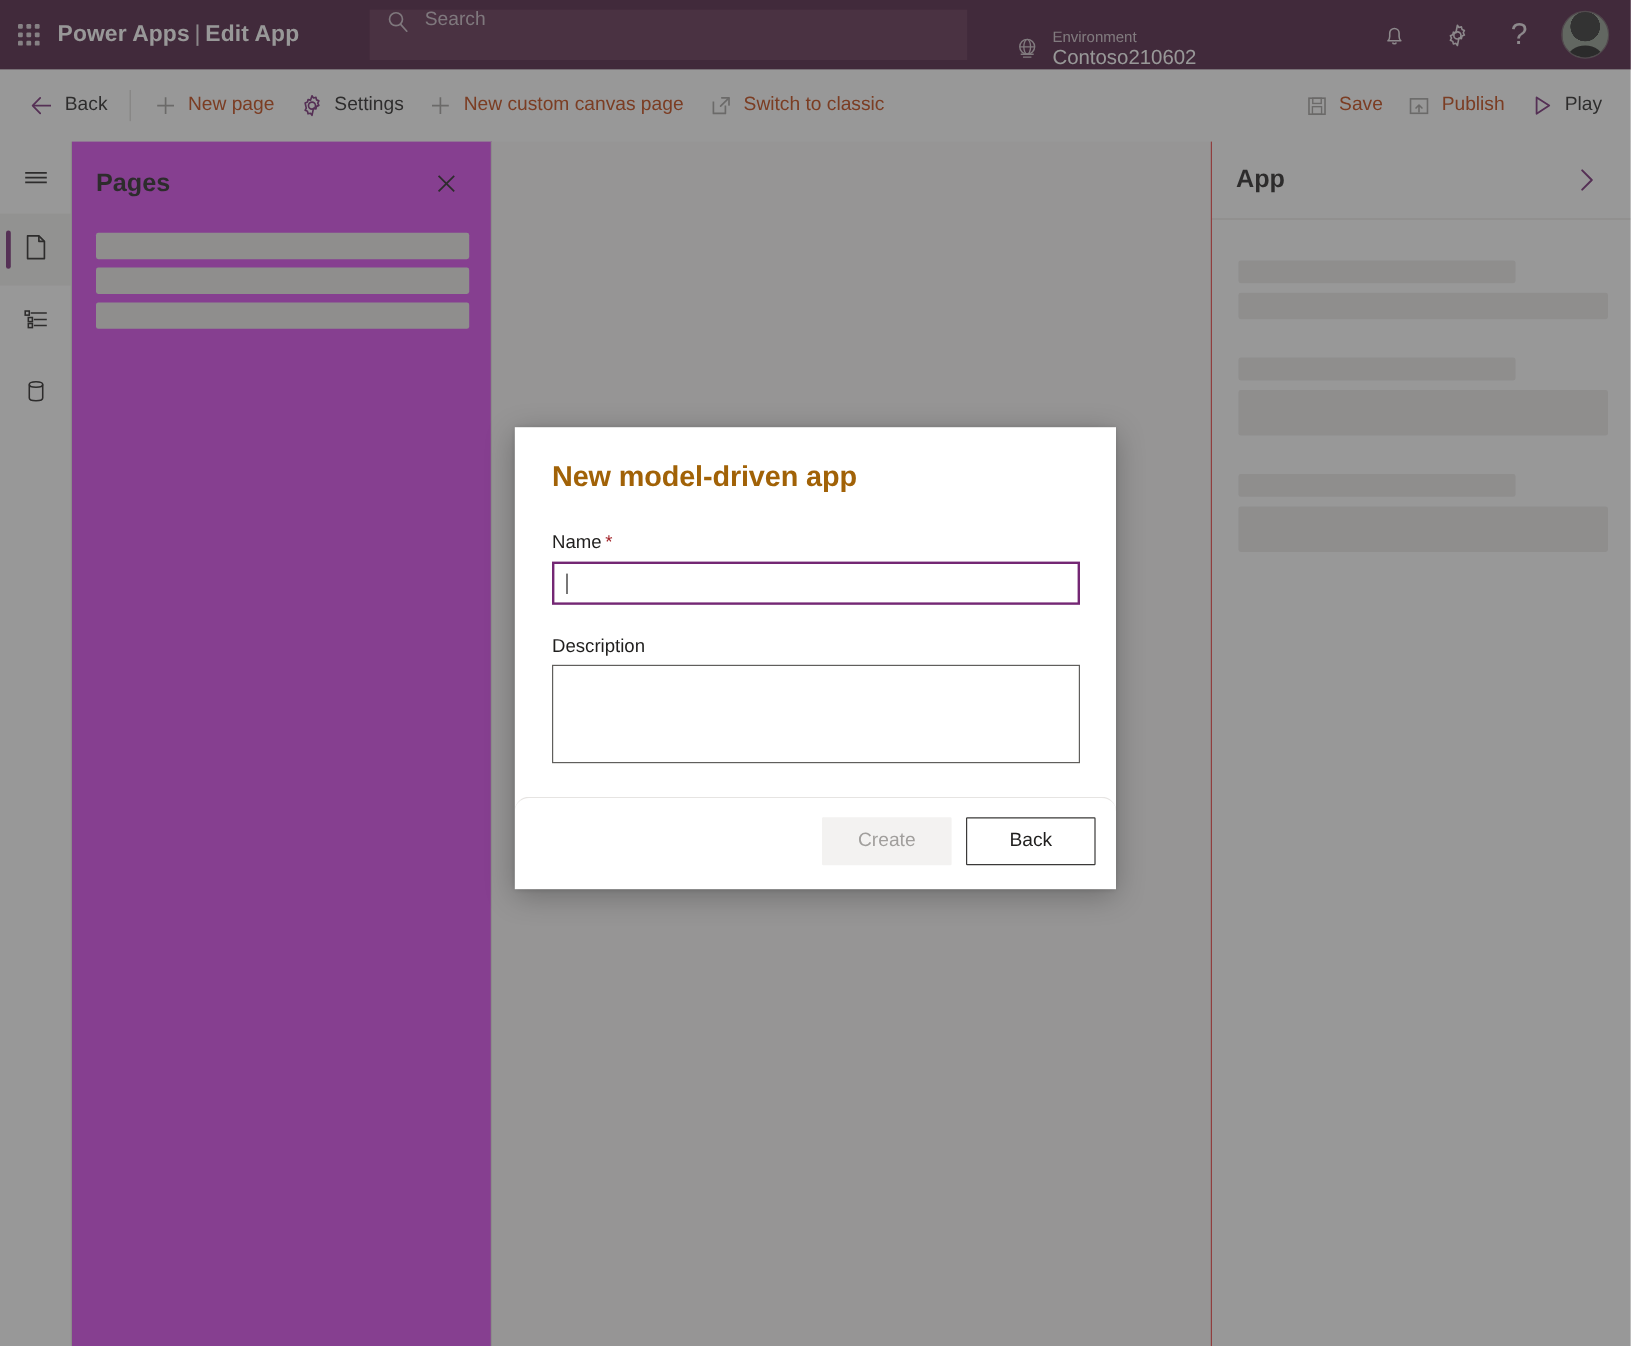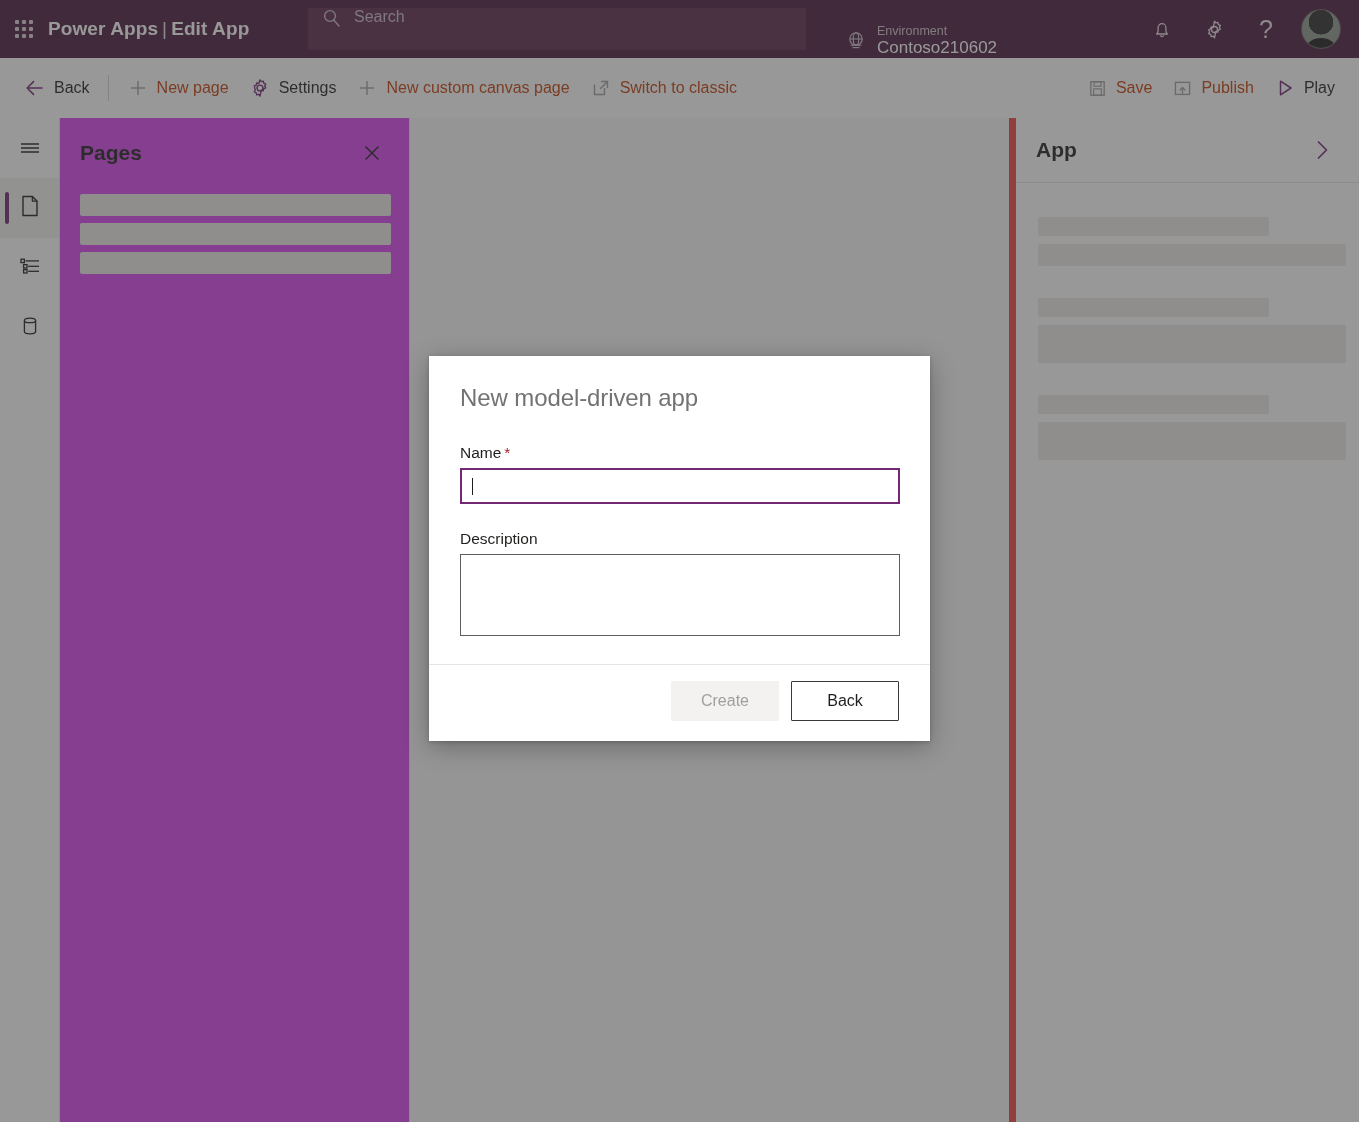--- a/index.html
+++ b/index.html
@@ -129,21 +129,21 @@
   
   .canvas {
     position: absolute; left: 410px; top: 118px;
     width: 599px; height: 1004px; background: #faf9f8;
   }
 
   
   .app-panel {
     position: absolute; left: 1009px; top: 118px;
     width: 350px; height: 1004px; background: #ffffff;
-    border-left: 7px solid #ef4444;
+    border-left: 1px solid #ef4444;
   }
   .app-head {
     height: 65px; display: flex; align-items: center;
     justify-content: space-between; padding: 0 24px 0 20px;
     border-bottom: 1px solid #e6e4e2;
   }
   .app-title { font-size: 21px; color: #201f1e; font-weight: 600; }
   .chev { width: 26px; height: 26px; cursor: pointer; }
   .app-skel-groups { padding: 34px 22px 0 22px; display: flex; flex-direction: column; gap: 32px; }
   .app-skel-group { display: flex; flex-direction: column; gap: 8px; }
@@ -159,21 +159,21 @@
   .dialog {
     position: absolute; left: 429px; top: 356px;
     width: 501px;
     background: #ffffff;
     box-shadow: 0 6px 24px rgba(0,0,0,0.28), 0 1px 4px rgba(0,0,0,0.20);
     z-index: 100;
     display: flex; flex-direction: column;
   }
   .dialog-body { padding: 28px 31px 28px 31px; }
   .dialog-title {
-    font-size: 24px; color: #737373; font-weight: 400;
+    font-size: 24px; color: #a16207; font-weight: 700;
     margin-bottom: 32px; letter-spacing: -.1px;
   }
   .field { margin-bottom: 26px; }
   .field:last-child { margin-bottom: 0; }
   .field-label {
     font-size: 15.5px; color: #201f1e; margin-bottom: 6px; display: block;
   }
   .req { color: #a4262c; margin-left: 3px; }
   .text-input {
     width: 440px; height: 36px;
@@ -188,22 +188,22 @@
   .input-wrap { position: relative; display: inline-block; }
   .textarea-input {
     width: 440px; height: 82px;
     border: 1px solid #605e5c; background: #ffffff;
     padding: 7px 9px; font-size: 15px; resize: none;
     font-family: "Liberation Sans", sans-serif; color: #201f1e; outline: none;
     display: block;
   }
   .dialog-footer {
     border-top: 1px solid #e6e4e2;
-    padding: 16px 31px 20px 31px;
-    display: flex; justify-content: flex-end; gap: 12px;
+    padding: 16px 17px 20px 31px;
+    display: flex; justify-content: flex-end; gap: 12px; border-radius: 12px;
   }
   .btn {
     min-width: 108px; height: 40px; font-size: 16px;
     font-family: "Liberation Sans", sans-serif;
     display: flex; align-items: center; justify-content: center;
     cursor: pointer; border-radius: 1px;
   }
   .btn-primary-disabled {
     background: #f3f2f1; color: #a19f9d; border: 1px solid #f3f2f1; cursor: default;
   }

